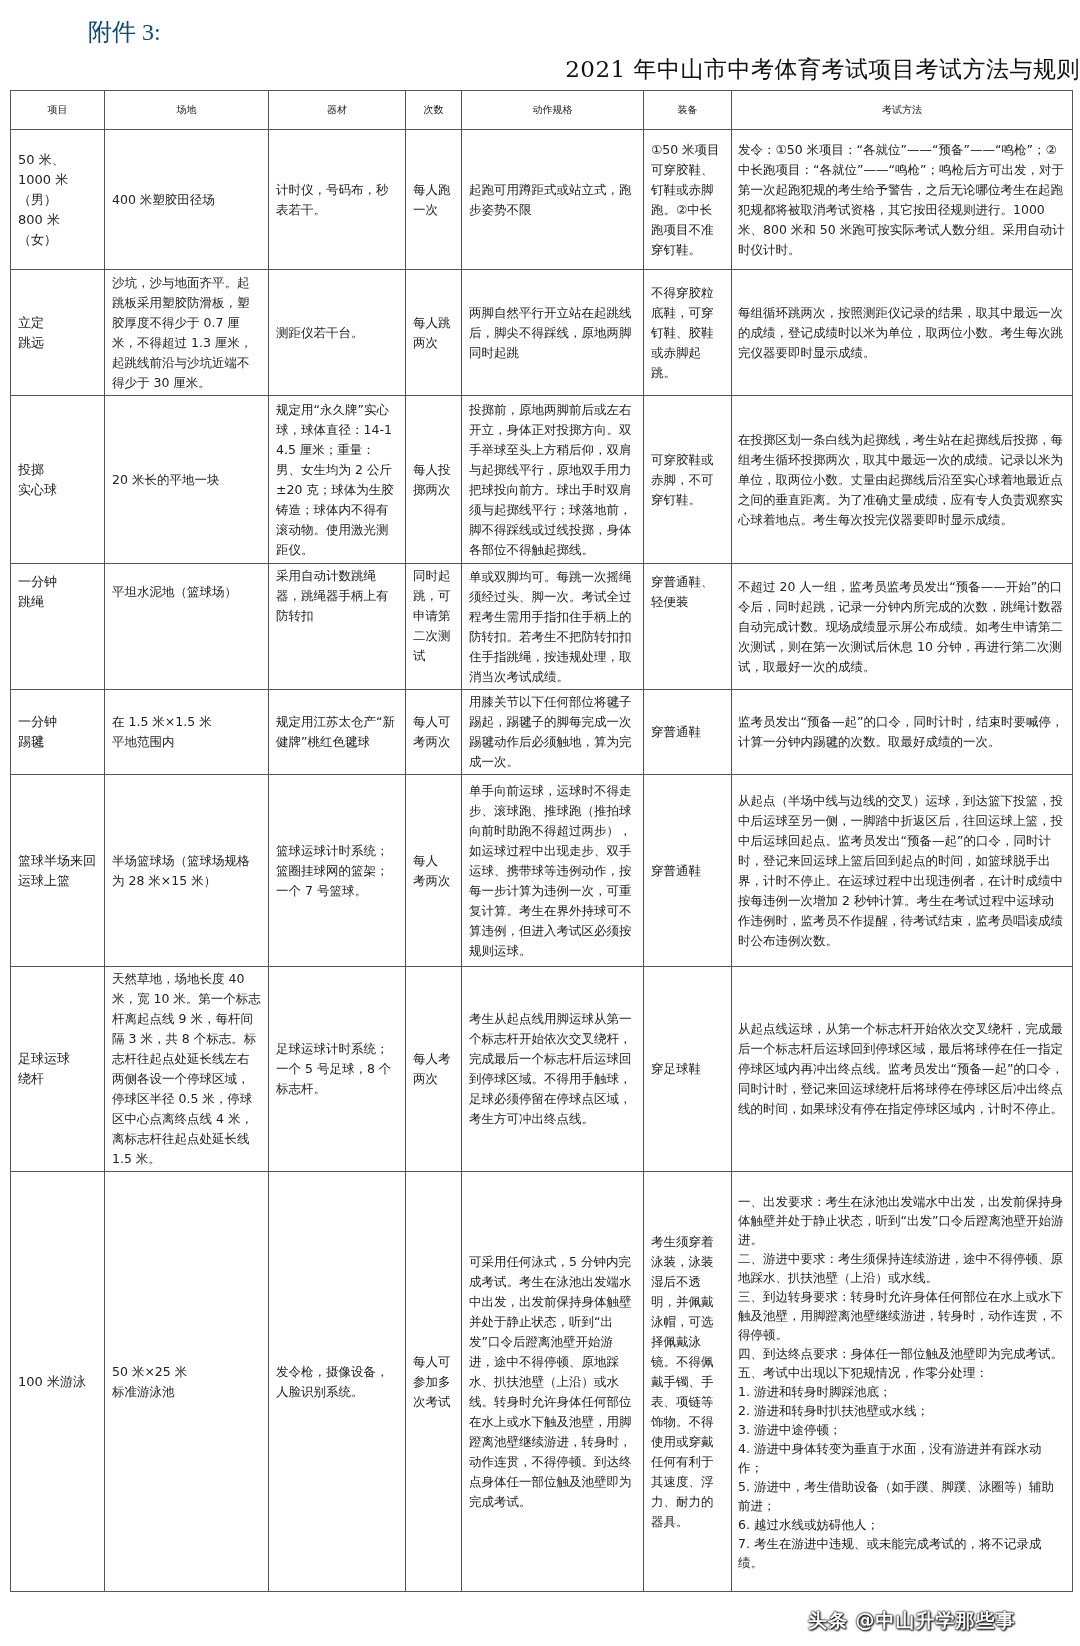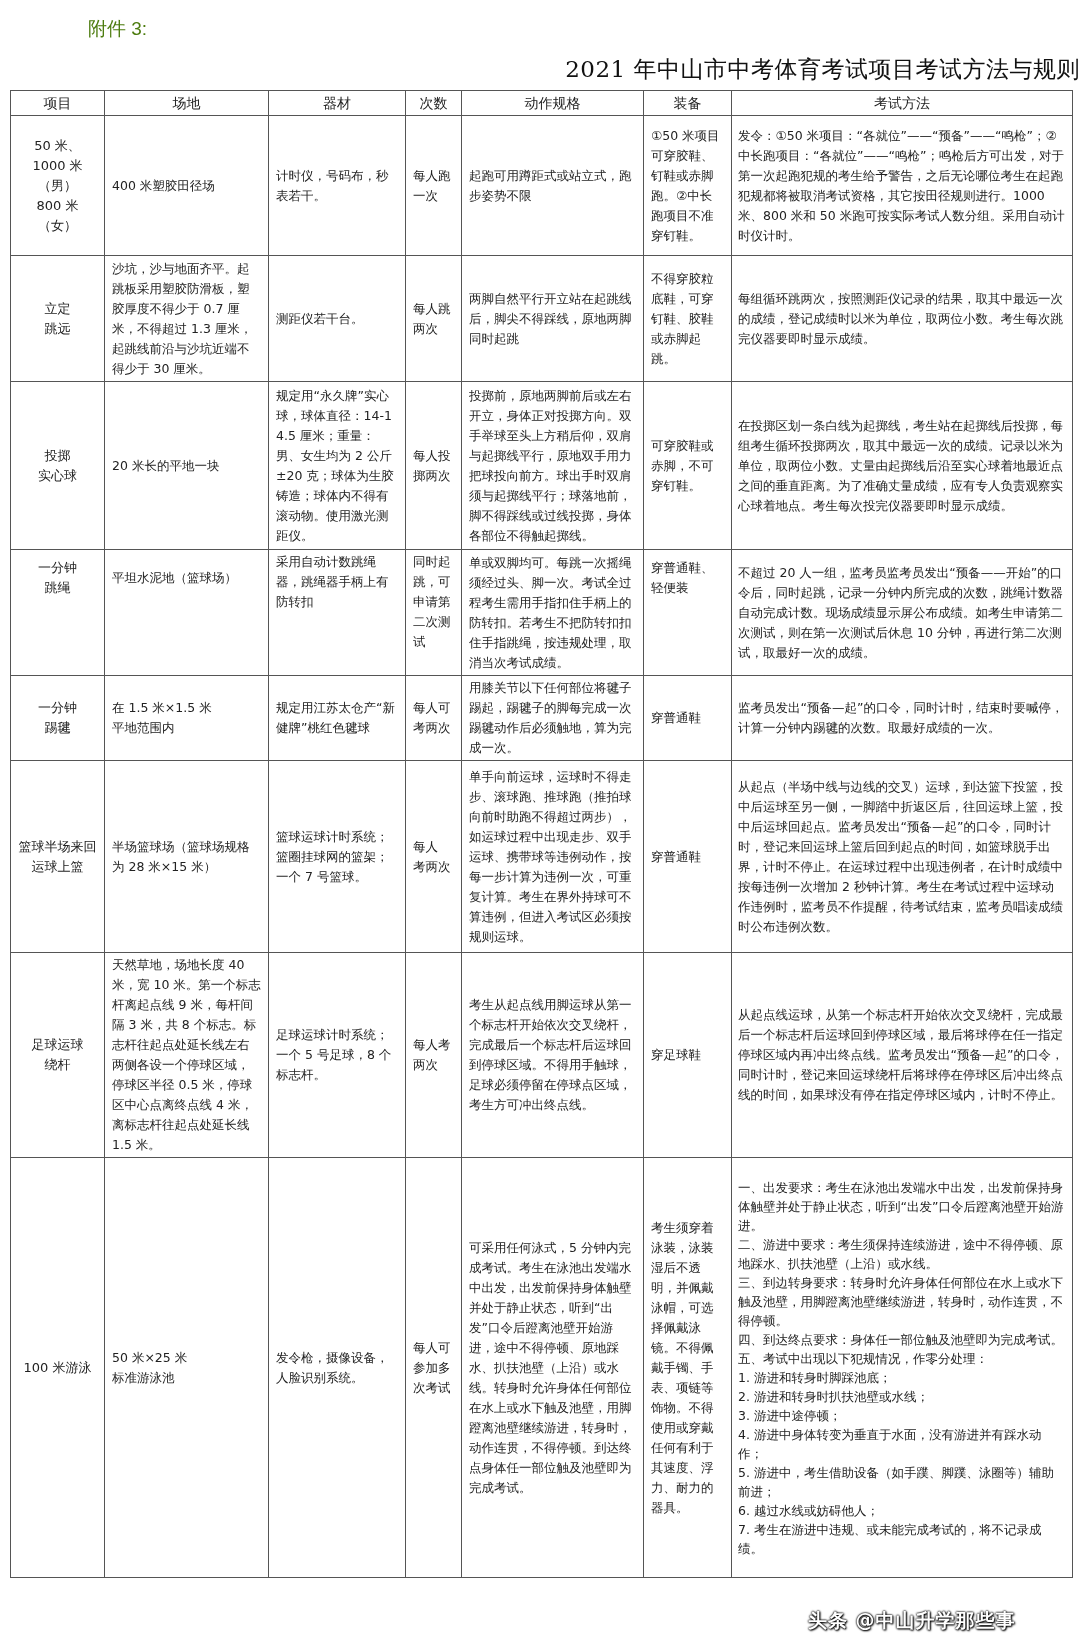--- a/index.html
+++ b/index.html
@@ -3,37 +3,37 @@
 <meta charset="utf-8">
 <style>
   html, body { margin: 0; padding: 0; background: #ffffff; }
   body {
     width: 1080px; height: 1646px; position: relative; overflow: hidden;
     font-family: "DejaVu Sans", "Liberation Sans", sans-serif;
     color: #222;
   }
   .attachment {
     position: absolute; left: 88px; top: 16px;
-    font-family: Liberation Sans, sans-serif;
-    font-size: 19px; color: #4d7c0f;
+    font-family: Liberation Serif, serif;
+    font-size: 24px; color: #0c4a6e;
   }
   .title {
     position: absolute; left: 0; top: 54px; width: 1080px; text-align: right;
     font-family: "DejaVu Serif", "Liberation Serif", serif;
     font-size: 23px; color: #111; letter-spacing: 0.5px;
   }
   table {
     position: absolute; left: 10px; top: 90px; width: 1062px;
     border-collapse: collapse; table-layout: fixed;
     font-size: 12.5px; line-height: 20px;
   }
   th, td { border: 1.5px solid #555; vertical-align: middle; padding: 2px 7px; word-break: break-all; }
-  th { font-weight: normal; font-size: 14px; height: 24px; text-align: center; padding: 0 4px; }
+  th { font-weight: normal; font-size: 10px; height: 24px; text-align: center; padding: 7px 4px; }
   td.c { text-align: left; }
-  td.item { text-align: center; font-size: 13px; }
+  td.item { font-size: 13px; }
   td.method { padding: 2px 6px; }
   .ml { white-space: pre-line; }
   .watermark {
     position: absolute; left: 808px; top: 1608px;
     font-size: 19px; color: #fff; font-weight: bold;
     text-shadow: 0 0 2px #000, 0 0 2px #000, 1px 1px 2px #000;
     letter-spacing: 1px;
   }
 </style>
 </head>

